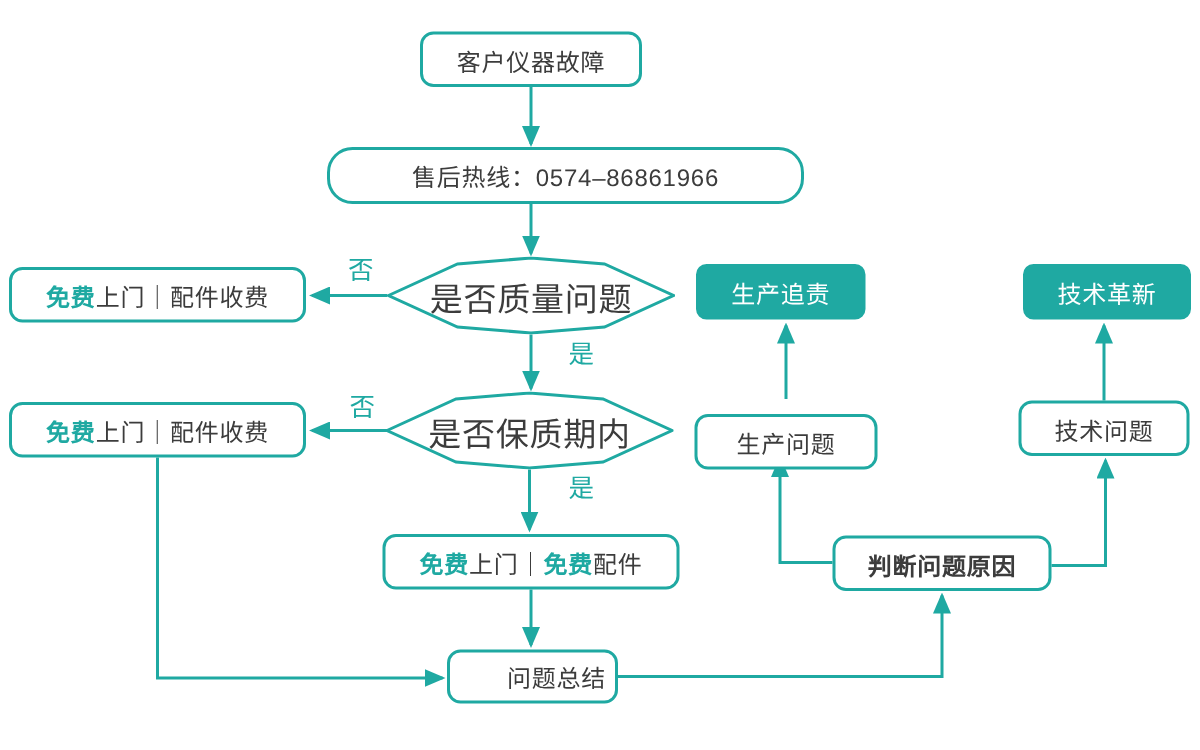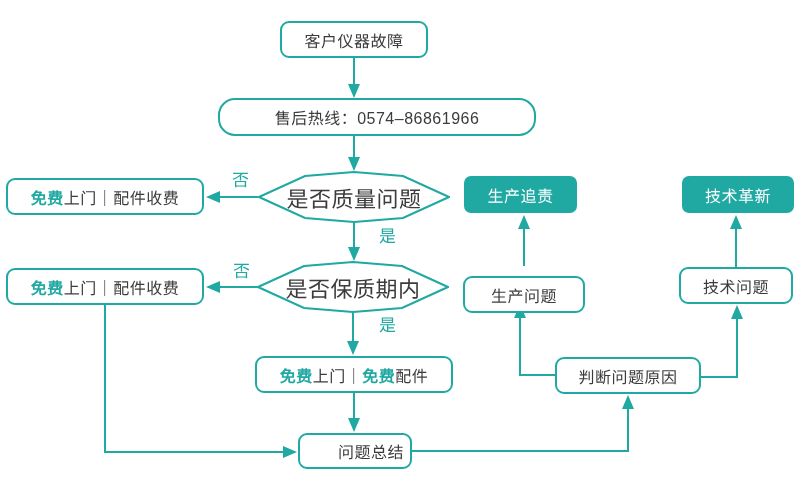--- a/index.html
+++ b/index.html
@@ -101,21 +101,21 @@
     <span>技术问题</span>
   </div>
 
   <div class="node" style="left:255px;top:356px;width:198px;height:37px;">
     <span class="accent">免费</span>
       <span>上门｜</span>
       <span class="accent">免费</span>
       <span>配件</span>
   </div>
 
-  <div class="node" style="left:555px;top:357px;width:146px;height:37px;">
+  <div class="node" style="left:555px;top:357px;width:146px;height:37px;font-weight:bold;">
     <span>判断问题原因</span>
   </div>
 
   <div class="node" style="left:298px;top:433px;width:114px;height:36px;padding-left:32px;">
     <span>问题总结</span>
   </div>
 
   <div class="edge-label" style="left:232px;top:172px;">否</div>
   <div class="edge-label" style="left:233px;top:263px;">否</div>
   <div class="edge-label" style="left:379px;top:228px;">是</div>

